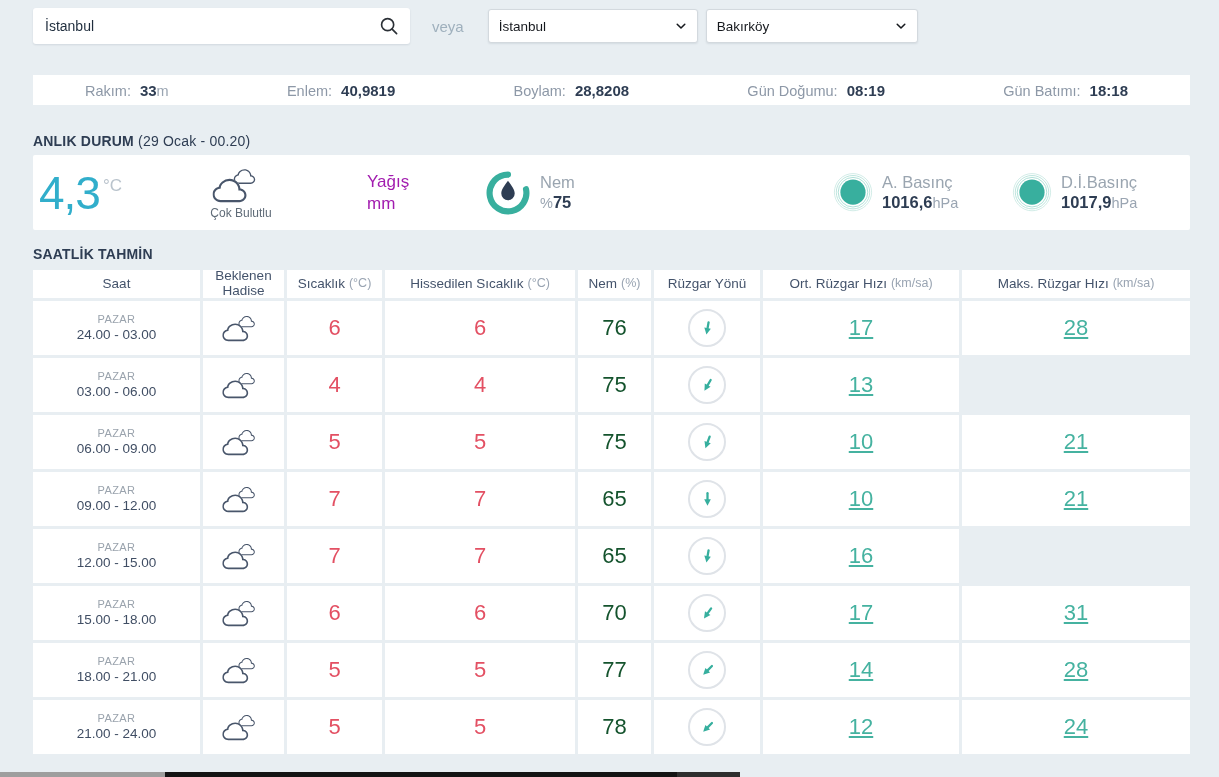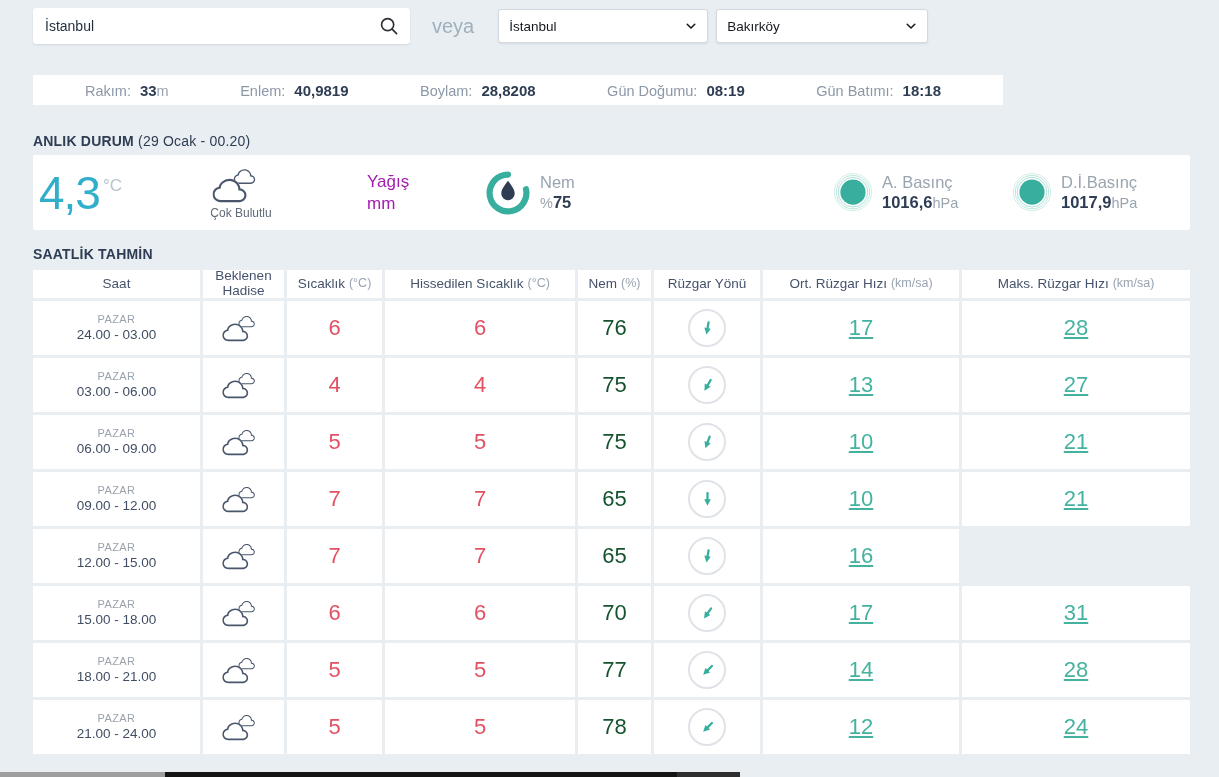--- a/index.html
+++ b/index.html
@@ -12,30 +12,30 @@
   }
   
   .topbar { position:absolute; left:33px; top:8px; display:flex; align-items:center; }
   .searchbox { position:relative; width:377px; height:36px; background:#fff; border-radius:3px;
                box-shadow:0 1px 2px rgba(40,60,80,.12); }
   .searchbox input { width:100%; height:100%; border:0; background:transparent; outline:none;
                      padding:0 44px 0 12px; font:14px "Liberation Sans","DejaVu Sans",sans-serif; color:#1f2d3d; }
   .search-btn { position:absolute; right:4px; top:50%; transform:translateY(-50%);
                 width:34px; height:32px; border:0; background:transparent; cursor:pointer;
                 display:flex; align-items:center; justify-content:center; }
-  .veya { margin:0 24px 0 22px; color:#9fb0bd; font-size:20px; }
+  .veya { margin:0 24px 0 22px; color:#9fb0bd; font-size:15px; }
   .selwrap { position:relative; height:34px; background:#fff; border:1px solid #d3d9de; border-radius:3px;
              box-shadow:0 1px 2px rgba(40,60,80,.10); margin-right:8px; }
   .selwrap.w1 { width:210px; } .selwrap.w2 { width:212px; }
   .selwrap select { appearance:none; -webkit-appearance:none; width:100%; height:100%; border:0;
                     background:transparent; outline:none; padding:0 32px 0 10px;
                     font:13.5px "Liberation Sans","DejaVu Sans",sans-serif; color:#15181d; cursor:pointer; }
   .chev { position:absolute; right:9px; top:50%; transform:translateY(-50%); pointer-events:none; display:flex; }
   
-  .infobar { position:absolute; left:33px; top:75px; width:970px; height:30px; background:#fff;
+  .infobar { position:absolute; left:33px; top:75px; width:1157px; height:30px; background:#fff;
              display:flex; align-items:center; justify-content:space-between; padding:0 62px 0 52px;
              font-size:14.5px; }
   .infobar .item { white-space:nowrap; }
   .infobar .lbl { color:#8d98a7; margin-right:9px; }
   .infobar b { color:#2e3d53; font-size:15px; }
   .infobar .unit { color:#9aa5b2; }
   
   .sec { position:absolute; left:33px; font-size:14px; color:#2e3d53; letter-spacing:.2px; }
   .sec b { font-weight:bold; }
   .sec .when { font-weight:normal; }
@@ -281,21 +281,20 @@
         <div class="cell num t-red">4</div>
         <div class="cell num t-pur">75</div>
         <div class="cell">
           <span class="wcirc">
             <svg class="rot" width="21" height="21" viewBox="0 0 24 24" style="transform:rotate(30deg)">
               <use href="#darrow"></use>
             </svg>
           </span>
         </div>
         <div class="cell num t-teal">13</div>
-        <div class="cell num t-teal">27</div>
       </div>
       <div class="trow">
         <div class="cell saatcell">
           <div class="day">PAZAR</div>
           <div class="time">06.00 - 09.00</div>
         </div>
         <div class="cell">
           <svg class="cloud" width="44" height="29" viewBox="0 0 25.5 17">
             <use href="#cloudy"></use>
           </svg>

